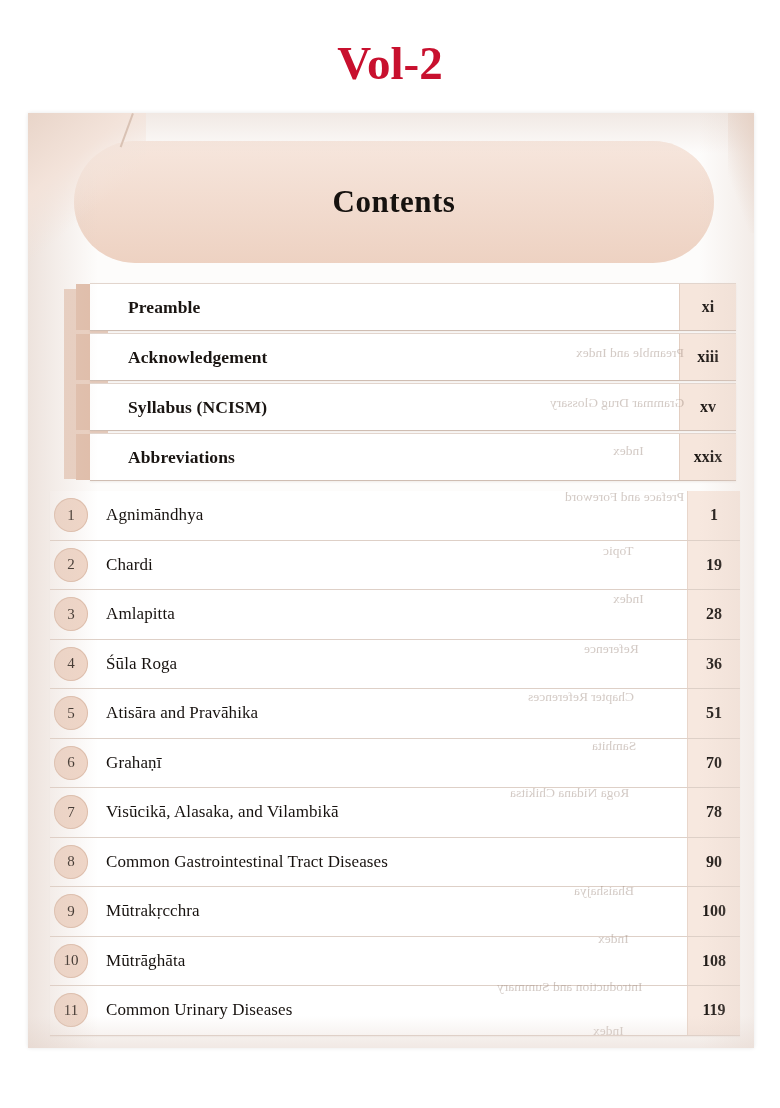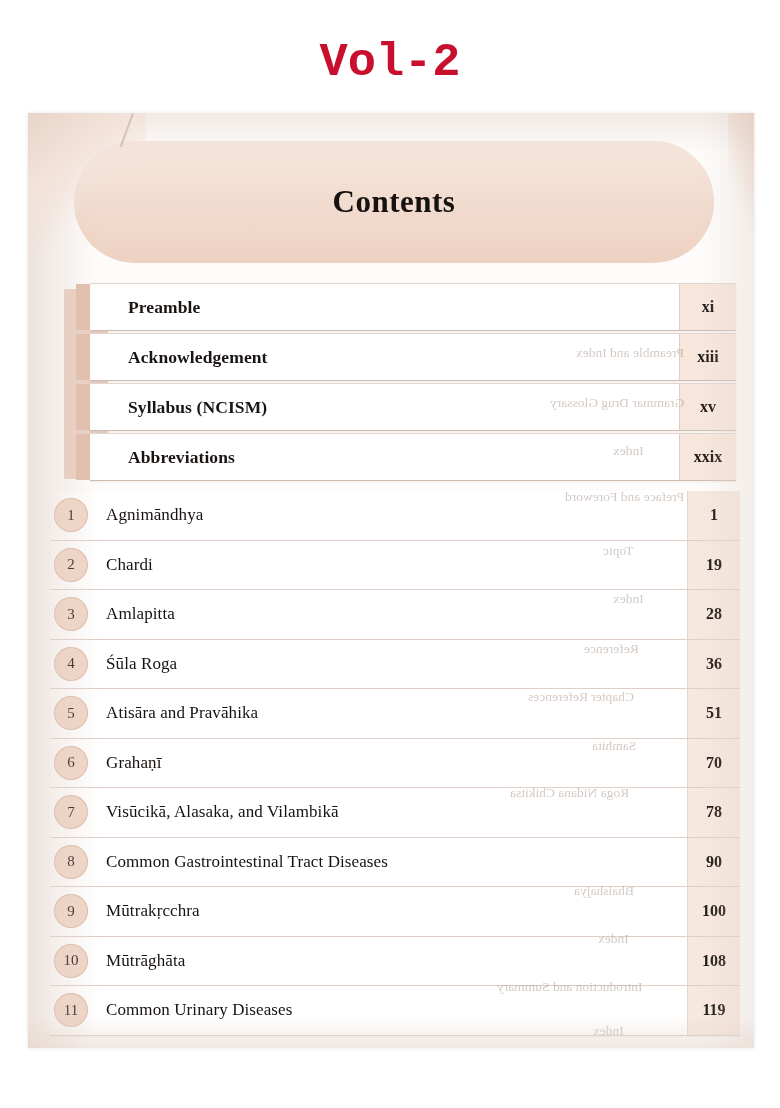--- a/index.html
+++ b/index.html
@@ -15,21 +15,21 @@
     overflow: hidden;
   }
 
   
   .vol-label {
     position: absolute;
     top: 36px;
     left: 0;
     width: 780px;
     text-align: center;
-    font-family: Liberation Mono, monospace;
+    font-family: Liberation Serif, serif;
     font-size: 47px;
     font-weight: bold;
     color: #c8102e;
     letter-spacing: 0px;
   }
 
   
   .page {
     position: absolute;
     top: 113px;

